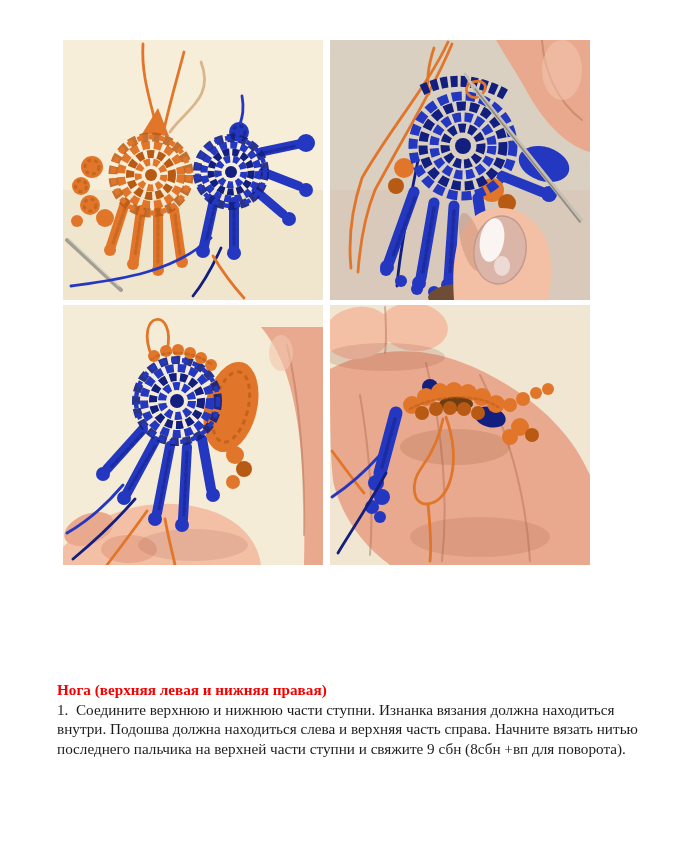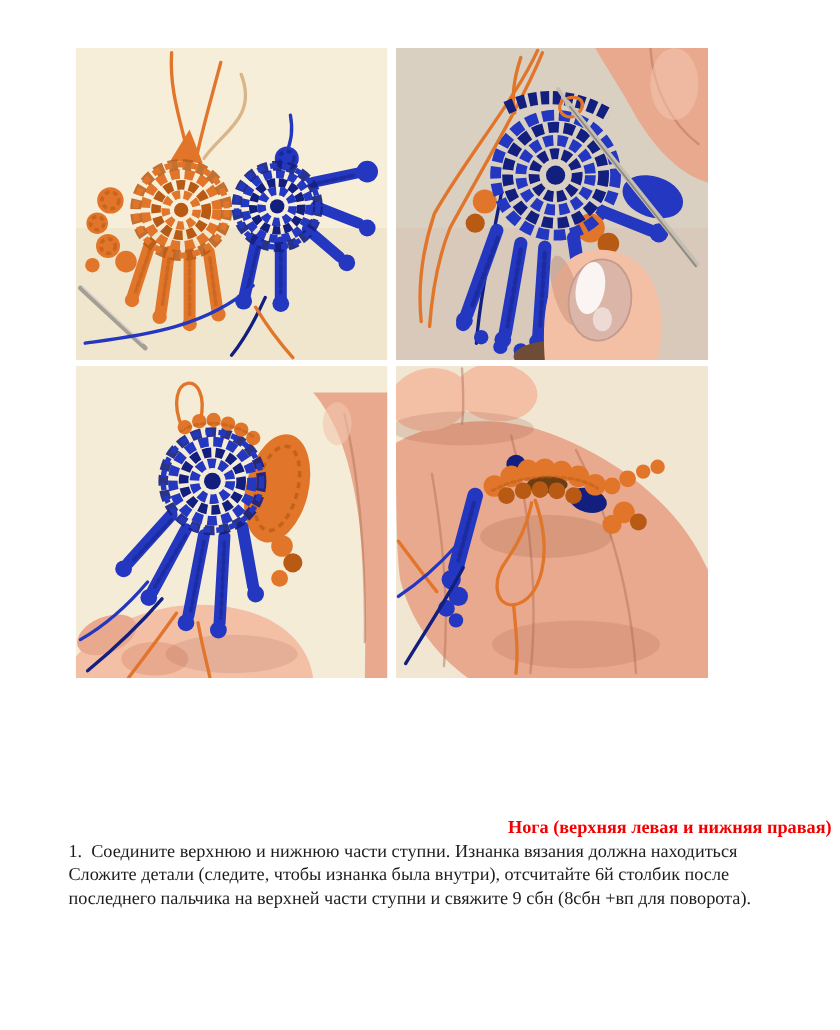--- a/index.html
+++ b/index.html
@@ -25,21 +25,21 @@
   .bg3{fill:var(--photo3_bg)} .bg4{fill:var(--photo4_bg)}
   .yarn{fill:none;stroke-width:2.8;stroke-linecap:round}
   .leg{fill:none;stroke-linecap:round}
   .ring{fill:none}
   .tex{fill:none;stroke-linecap:round;opacity:.5}
   .crease{fill:none;stroke:var(--skin_shadow);stroke-width:2;opacity:.45;stroke-linecap:round}
 
   .instructions{position:absolute;left:57px;top:680px;width:636px}
   .heading{
     margin:0;padding:0;font-size:15.2px;font-weight:bold;line-height:19.6px;
-    color:var(--heading_red,#f00);font-family:"Liberation Serif","DejaVu Serif",serif;text-align:right;
+    color:var(--heading_red,#f00);font-family:"Liberation Serif","DejaVu Serif",serif;
   }
   .line{
     font-size:15.2px;line-height:19.6px;white-space:pre;
     color:var(--body_text,#1c1c1c);
   }
 </style>
 </head>
 <body>
 
 <div>
@@ -298,15 +298,15 @@
         <path class="yarn sb" stroke-width="3" d="M50,150 C32,170 14,184 2,192"></path>
         <path class="yarn sbd" stroke-width="3" d="M56,168 C40,198 20,228 8,248"></path>
       </g>
     </svg>
   </figure>
 </div>
 
 <section class="instructions">
   <h2 class="heading">Нога (верхняя левая и нижняя правая)</h2>
   <div class="line">1.  Соедините верхнюю и нижнюю части ступни. Изнанка вязания должна находиться</div>
-  <div class="line">Сложите детали (следите, чтобы изнанка была внутри), отсчитайте 6й столбик после</div>
+  <div class="line">внутри. Подошва должна находиться слева и верхняя часть справа. Начните вязать нитью</div>
   <div class="line">последнего пальчика на верхней части ступни и свяжите 9 сбн (8сбн +вп для поворота).</div>
 </section>
 
 </body></html>

